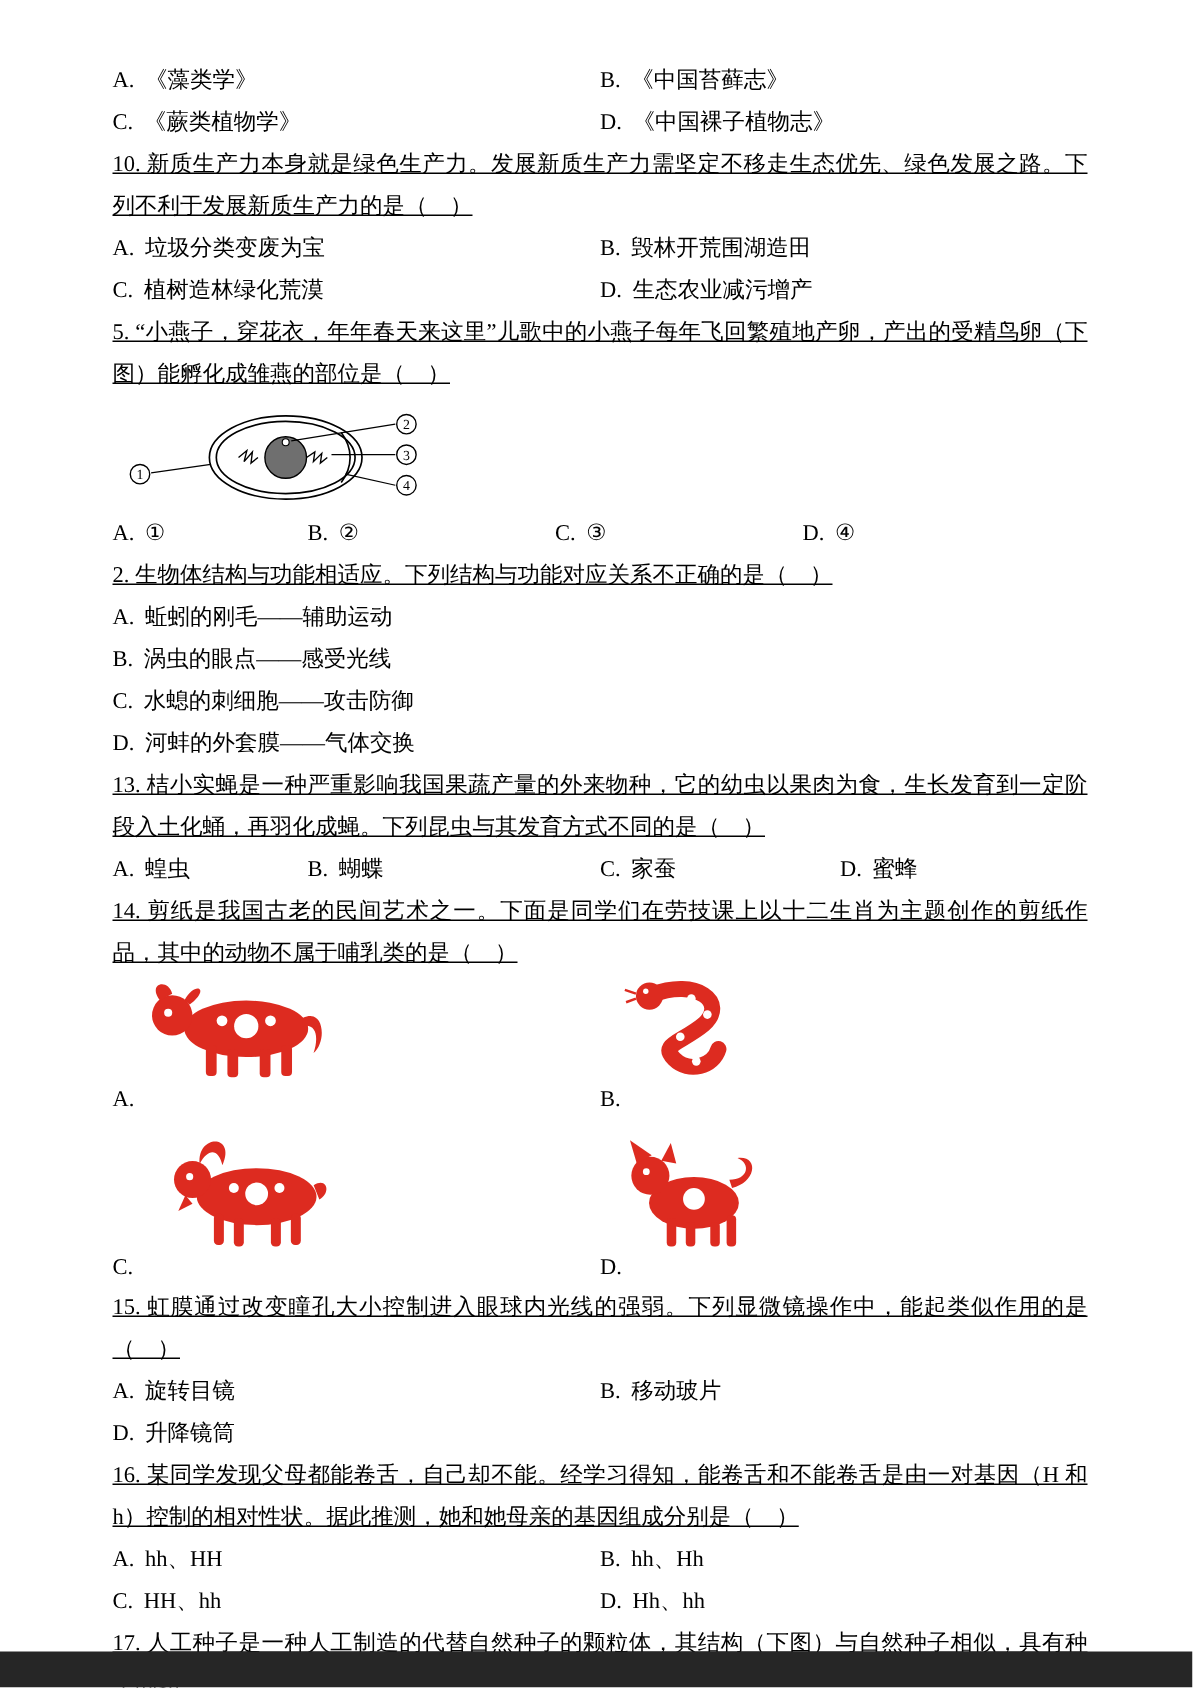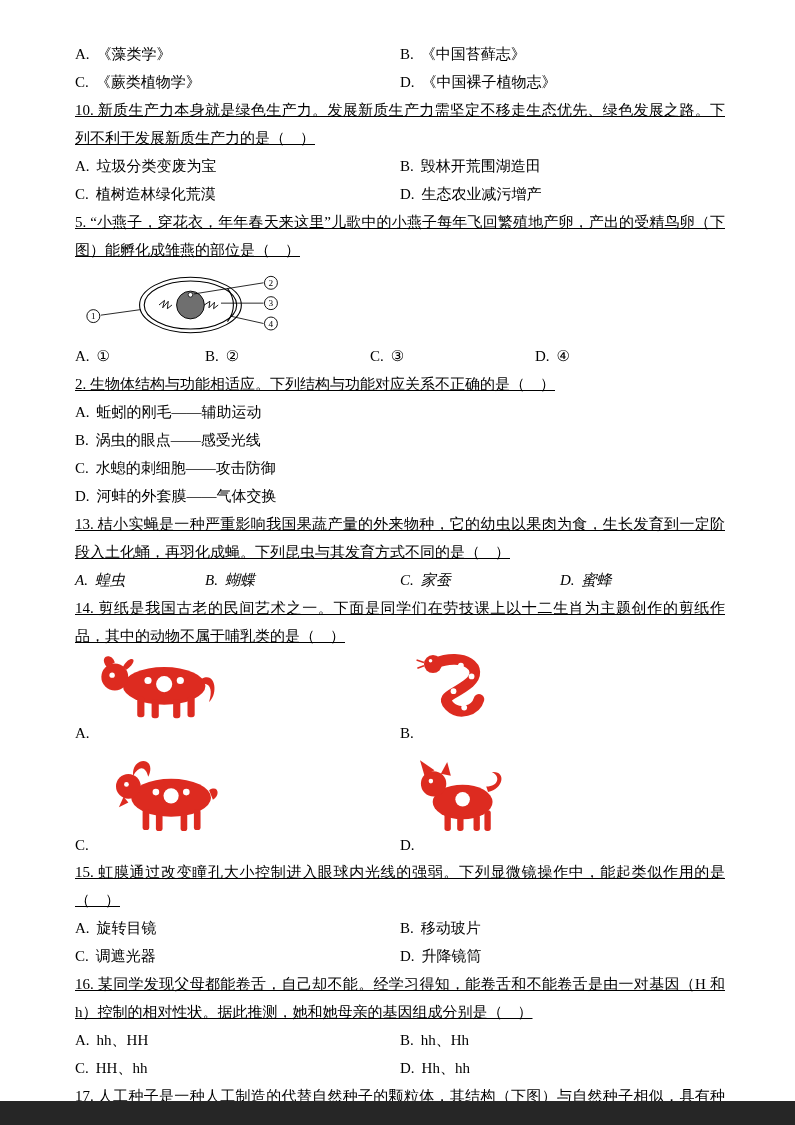--- a/index.html
+++ b/index.html
@@ -9,21 +9,21 @@
     color:#000000;
     font-family:"Liberation Serif","DejaVu Serif",serif;
     font-size:15px;
     position:relative;
     overflow:hidden;
   }
   .page { padding:40px 70px 0 75px; }
   .stem { line-height:28px; margin:0; text-align:justify;text-decoration:underline; }
   .opts2 { display:grid; grid-template-columns:325px 1fr; }
   .opts4a { display:grid; grid-template-columns:130px 165px 165px 1fr; }
-  .opts4b { display:grid; grid-template-columns:130px 195px 160px 1fr;font-style:italic; }
+  .opts4b { display:grid; grid-template-columns:130px 195px 160px 1fr; }
   .opts1 .opt { display:block; }
   .opt { line-height:28px; white-space:nowrap; }
   .opt > span + span { margin-left:7px; }
   .fig-egg { height:74px; margin:4px 0 0 0; }
   .fig-egg svg { display:block; }
   .zodiac { display:grid; grid-template-columns:325px 1fr; }
   .zimg { padding-left:10px; display:flex; align-items:flex-end; }
   .zimg.row1 { height:70px; }
   .zimg.row2 { height:80px; margin-top:6px; }
   .zimg.goat { padding-left:22px; }
@@ -189,21 +189,20 @@
       </svg>
     </div>
     <div class="zlabel">C.</div>
     <div class="zlabel">D.</div>
   </div>
 
   <p class="stem">15. 虹膜通过改变瞳孔大小控制进入眼球内光线的强弱。下列显微镜操作中，能起类似作用的是（　）</p>
   <div class="opts2">
     <div class="opt"><span>A.</span><span>旋转目镜</span></div>
     <div class="opt"><span>B.</span><span>移动玻片</span></div>
-    <div class="opt"><span>C.</span><span>调遮光器</span></div>
     <div class="opt"><span>D.</span><span>升降镜筒</span></div>
   </div>
 
   <p class="stem">16. 某同学发现父母都能卷舌，自己却不能。经学习得知，能卷舌和不能卷舌是由一对基因（H 和 h）控制的相对性状。据此推测，她和她母亲的基因组成分别是（　）</p>
   <div class="opts2">
     <div class="opt"><span>A.</span><span>hh、HH</span></div>
     <div class="opt"><span>B.</span><span>hh、Hh</span></div>
     <div class="opt"><span>C.</span><span>HH、hh</span></div>
     <div class="opt"><span>D.</span><span>Hh、hh</span></div>
   </div>

